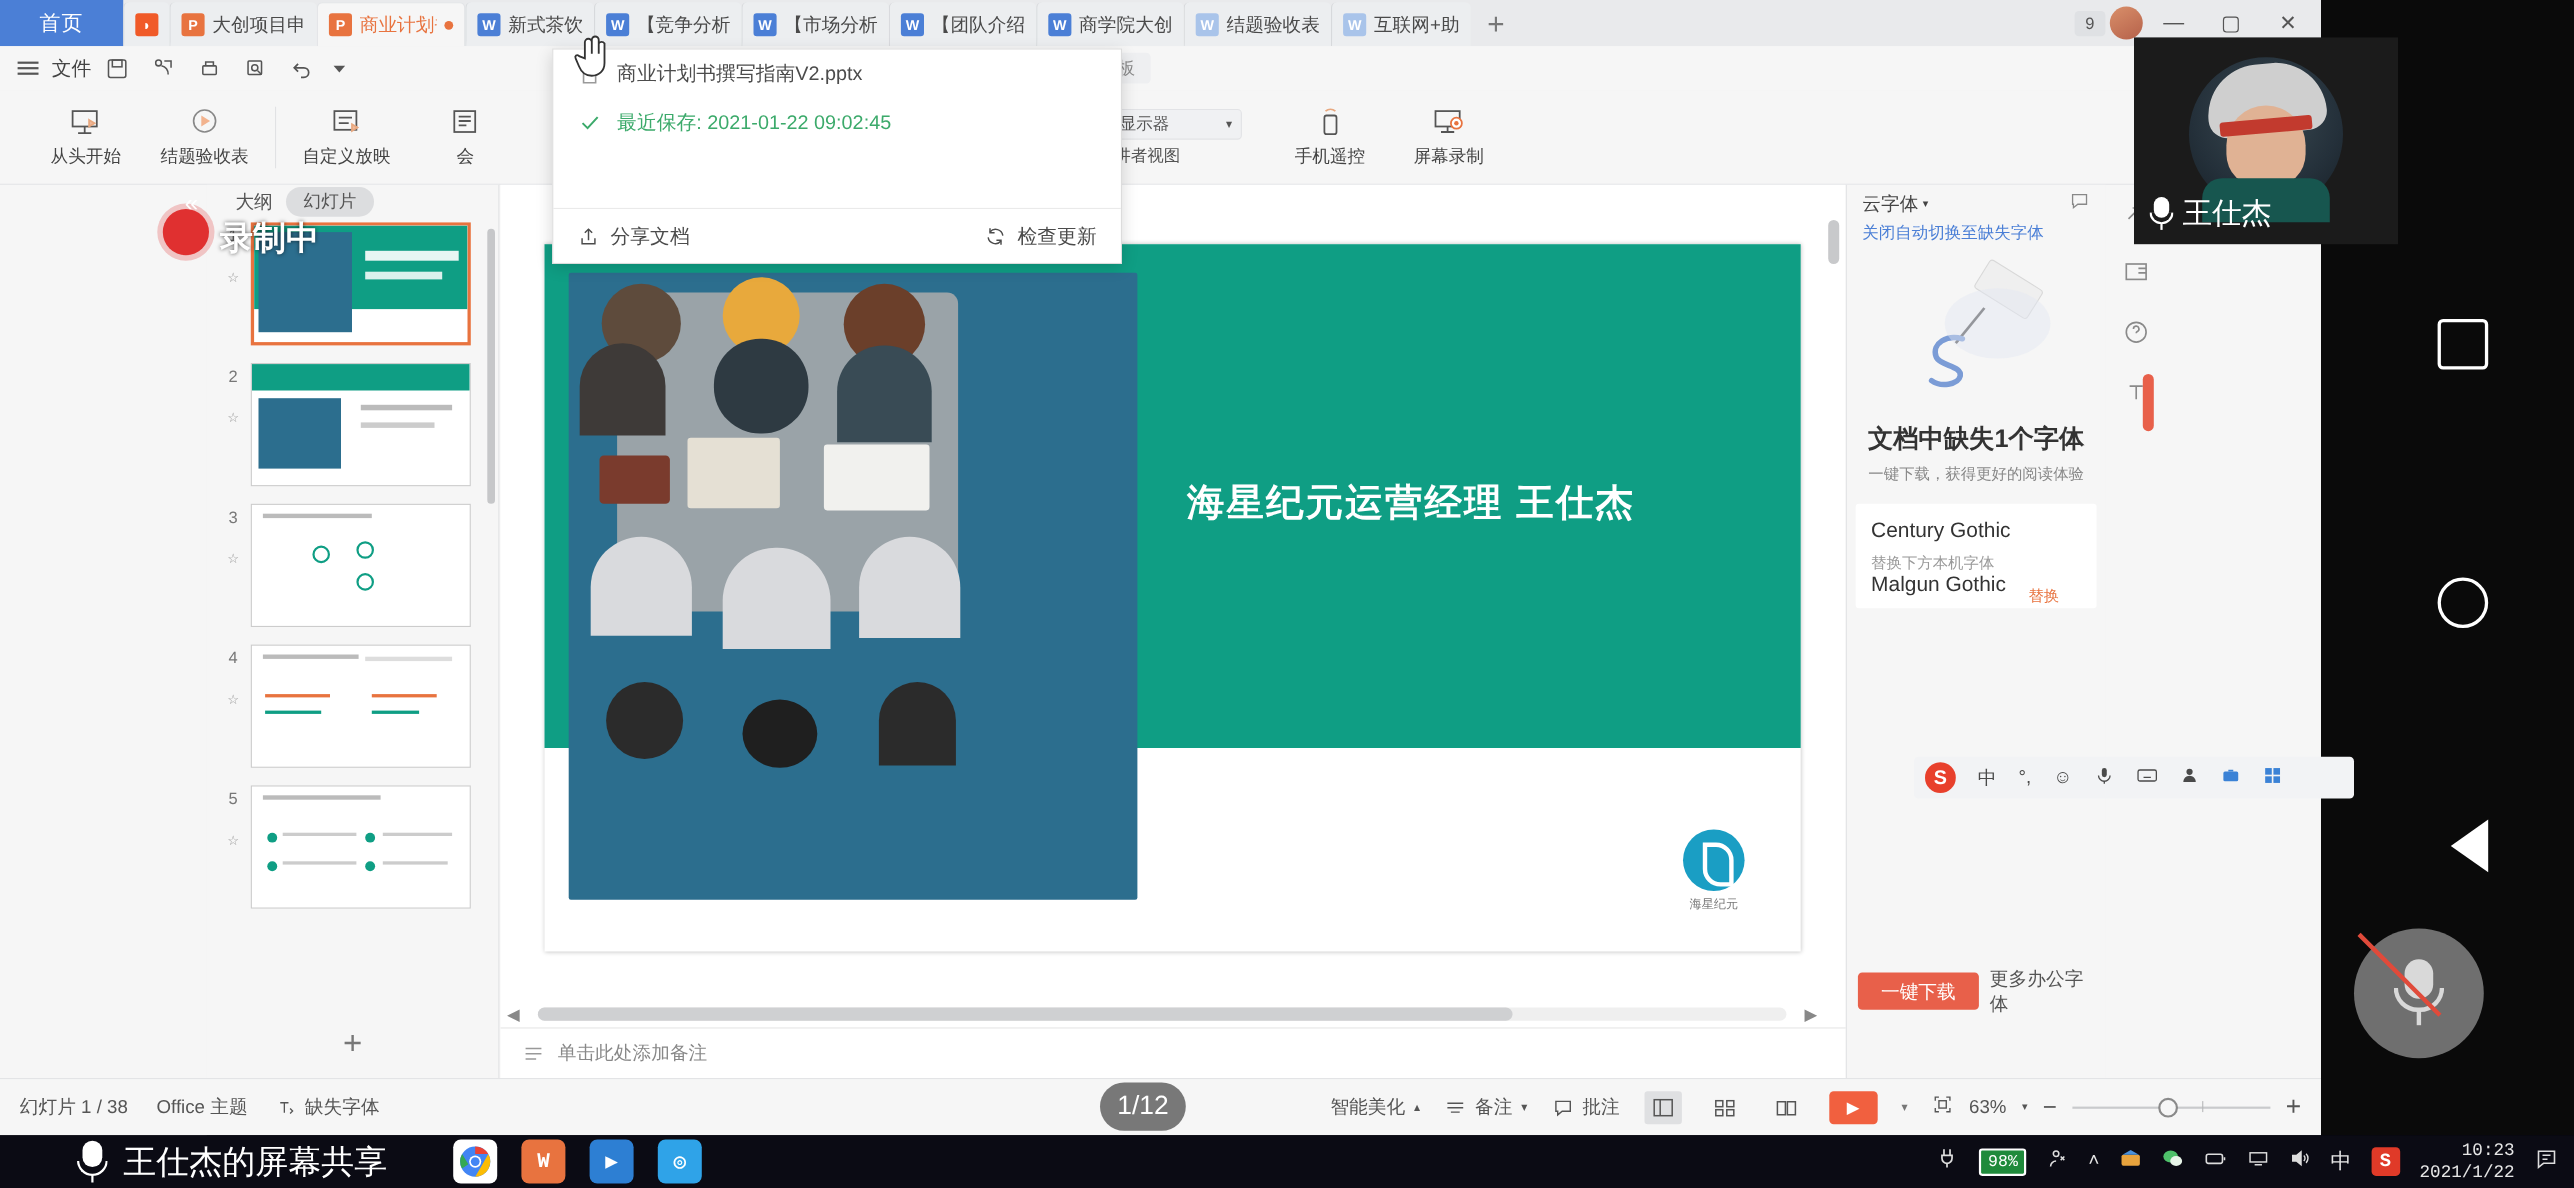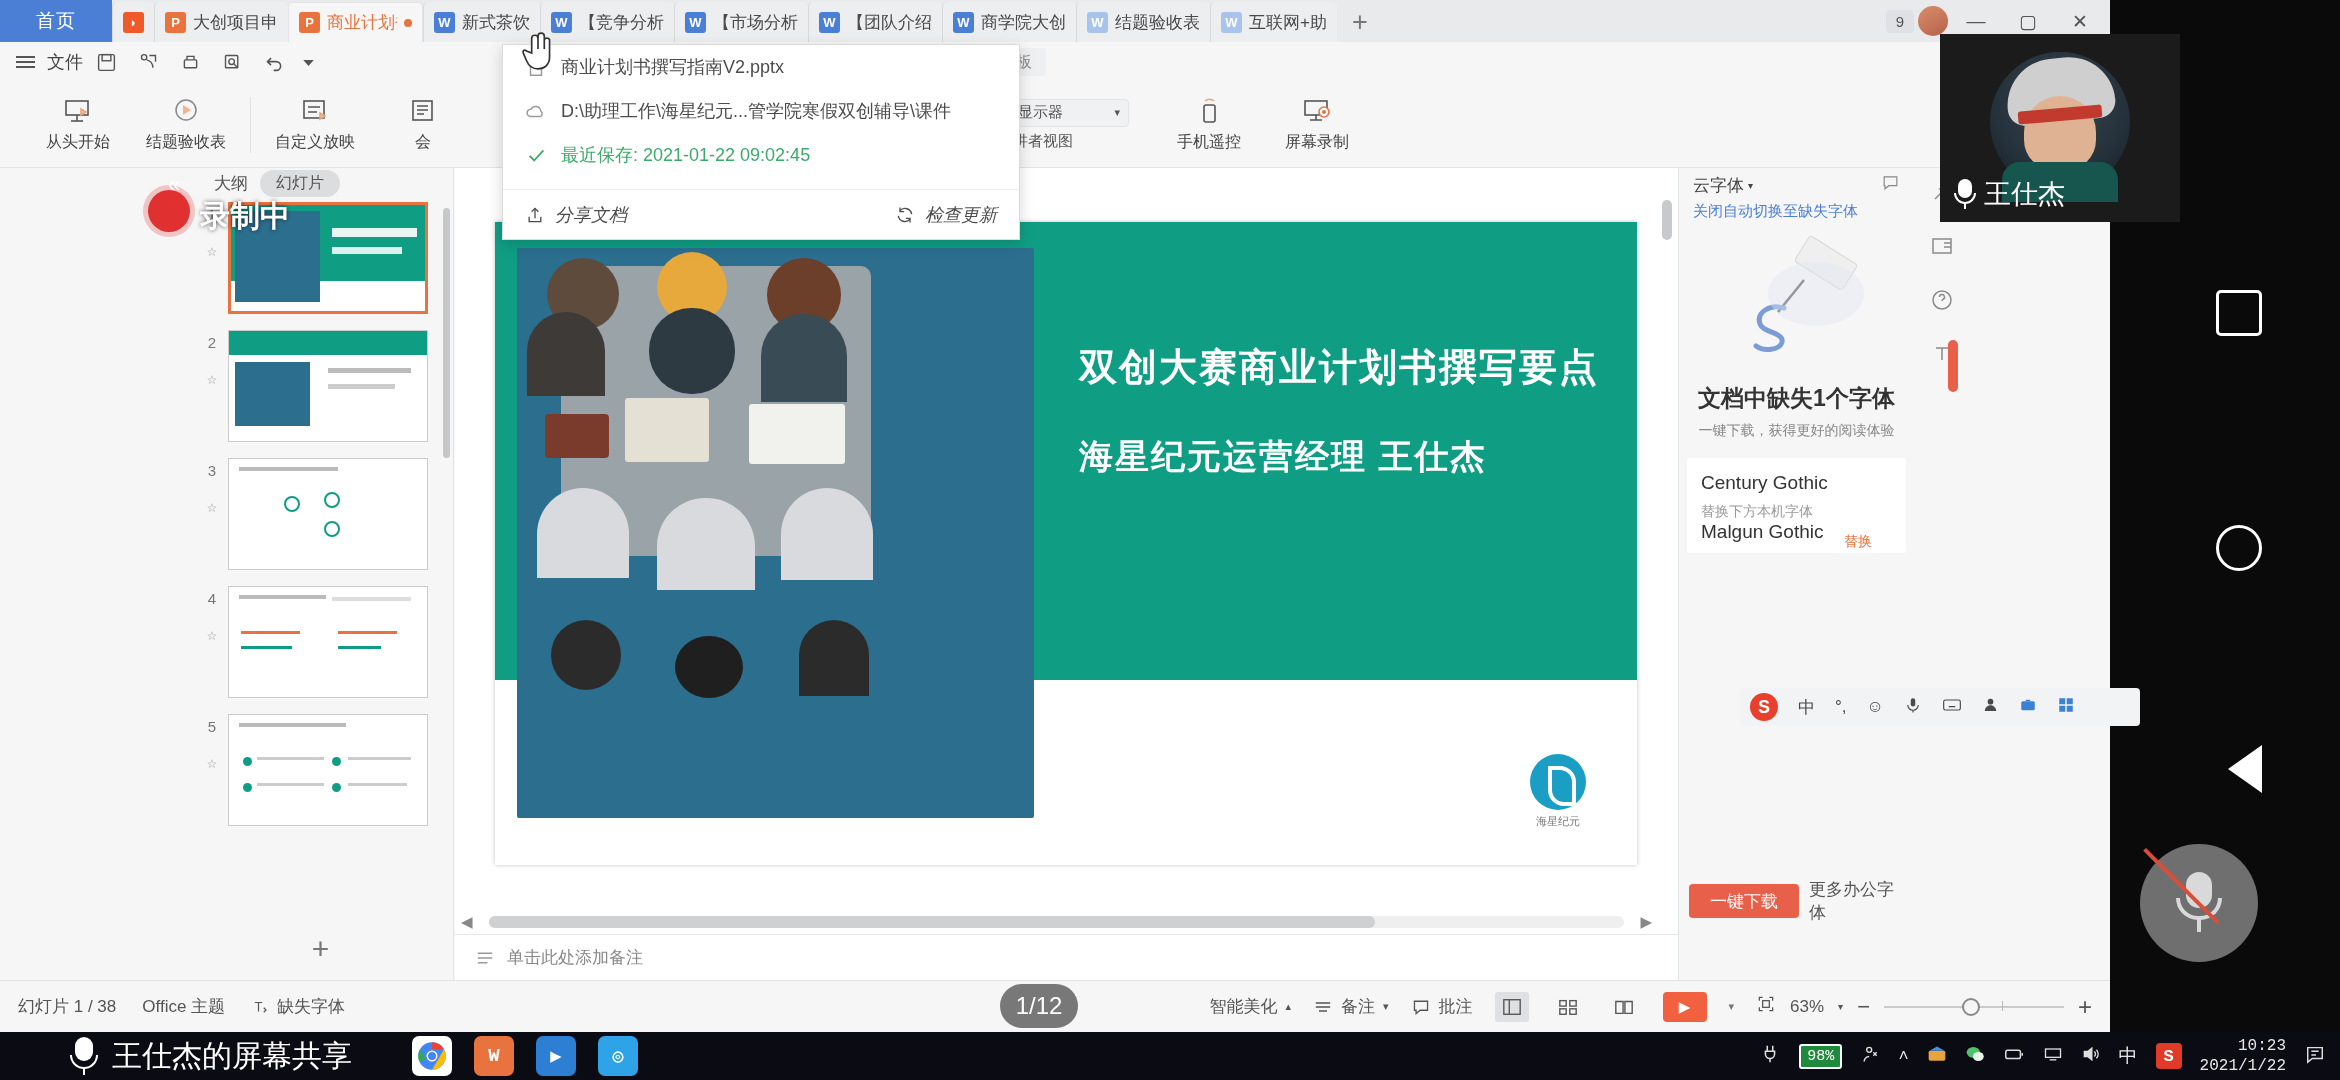--- a/index.html
+++ b/index.html
@@ -84,21 +84,21 @@
   
   .docpanel { position:absolute; left:502px; top:44px; width:518px; height:196px;
               background:#fff; border:1px solid #dcdcdc; z-index:40;
               box-shadow:0 4px 14px rgba(0,0,0,.16); }
   .dp-row { display:flex; align-items:center; gap:14px; height:44px;
             padding:0 22px; font-size:18px; color:#4c4c4c; }
   .dp-row.saved { color:#3caa6b; }
   .dp-ic { width:22px;height:22px;flex:none;color:#9a9a9a;}
   .dp-foot { position:absolute;left:0;bottom:0;width:100%;height:50px;
              border-top:1px solid #eaeaea; display:flex; align-items:center;
-             padding:0 22px; font-size:18px; color:#4c4c4c;font-style:italic; }
+             padding:0 22px; font-size:18px; color:#4c4c4c; }
   .dp-foot .right { margin-left:auto; display:flex;align-items:center;gap:10px;}
   .dp-foot .left { display:flex;align-items:center;gap:10px;}
 
   .cursor-hand { position:absolute; left:520px; top:30px; width:36px;height:42px;
                  z-index:60; }
 
   
   .leftpane { position:absolute; left:188px; top:168px; width:266px; bottom:52px;
               background:#f6f6f6; border-right:1px solid #e3e4e6; }
   .lp-head { height:30px; display:flex; align-items:center; gap:12px;
@@ -501,26 +501,20 @@
   </div>
 
   <div class="docpanel">
     <div class="dp-row">
       <svg class="dp-ic" viewBox="0 0 24 24" fill="none" stroke="currentColor" stroke-width="1.6">
         <path d="M6 3h8l4 4v14H6z"></path>
           <path d="M14 3v4h4"></path>
         </svg>
       <span>商业计划书撰写指南V2.pptx</span>
     </div>
-    <div class="dp-row">
-      <svg class="dp-ic" viewBox="0 0 24 22" fill="none" stroke="currentColor" stroke-width="1.6">
-        <path d="M6 17a4 4 0 0 1 .7-8 5.6 5.6 0 0 1 10.5 2A3.6 3.6 0 0 1 17 17z"></path>
-        </svg>
-      <span>D:\助理工作\海星纪元...管学院寒假双创辅导\课件</span>
-    </div>
     <div class="dp-row saved">
       <svg class="dp-ic" viewBox="0 0 24 24" fill="none" stroke="#3caa6b" stroke-width="2">
           <path d="M5 13l5 5L20 7"></path>
         </svg>
       <span>最近保存: 2021-01-22 09:02:45</span>
     </div>
     <div class="dp-foot">
       <span class="left">
         <svg width="20" height="20" viewBox="0 0 24 24" fill="none" stroke="currentColor" stroke-width="1.6">
           <path d="M12 16V4"></path>
@@ -642,21 +636,20 @@
         <div style="position:absolute;left:28px;top:166px;width:64px;height:44px;background:#7a3b2d;border-radius:4px"></div>
         <div style="position:absolute;left:108px;top:150px;width:84px;height:64px;background:#e5e0d4;border-radius:3px"></div>
         <div style="position:absolute;left:232px;top:156px;width:96px;height:60px;background:#f1f1ee;border-radius:3px"></div>
         <div style="position:absolute;left:20px;top:240px;width:92px;height:90px;border-radius:46px 46px 0 0;background:#d9dadd"></div>
         <div style="position:absolute;left:140px;top:250px;width:98px;height:92px;border-radius:48px 48px 0 0;background:#d9dadd"></div>
         <div style="position:absolute;left:264px;top:240px;width:92px;height:92px;border-radius:46px 46px 0 0;background:#d9dadd"></div>
         <div style="position:absolute;left:34px;top:372px;width:70px;height:70px;border-radius:50%;background:#2b2b2b"></div>
         <div style="position:absolute;left:158px;top:388px;width:68px;height:62px;border-radius:50%;background:#1f1f1f"></div>
         <div style="position:absolute;left:282px;top:372px;width:70px;height:76px;border-radius:35px 35px 0 0;background:#2b2b2b"></div>
       </div>
-      <div class="slide-title">双创大赛商业计划书撰写要点</div>
       <div class="slide-sub">海星纪元运营经理  王仕杰</div>
       <div class="slide-logo">
         <div class="logo-circle"></div>
         <div class="logo-txt">海星纪元</div>
       </div>
     </div>
 
     <div class="vscroll-stage">
       <div class="vs-thumb"></div>
     </div>

